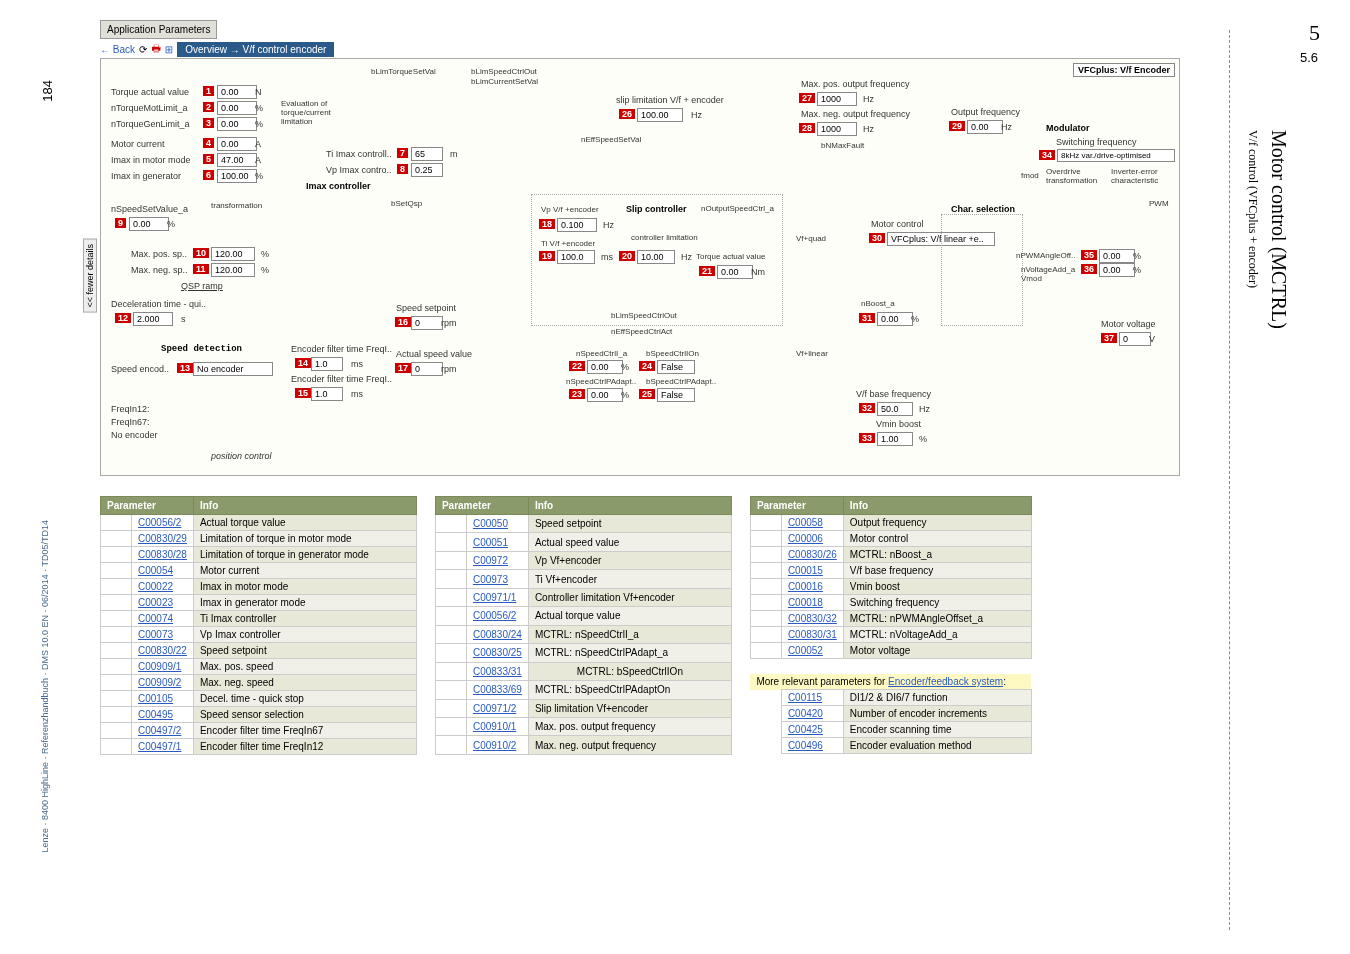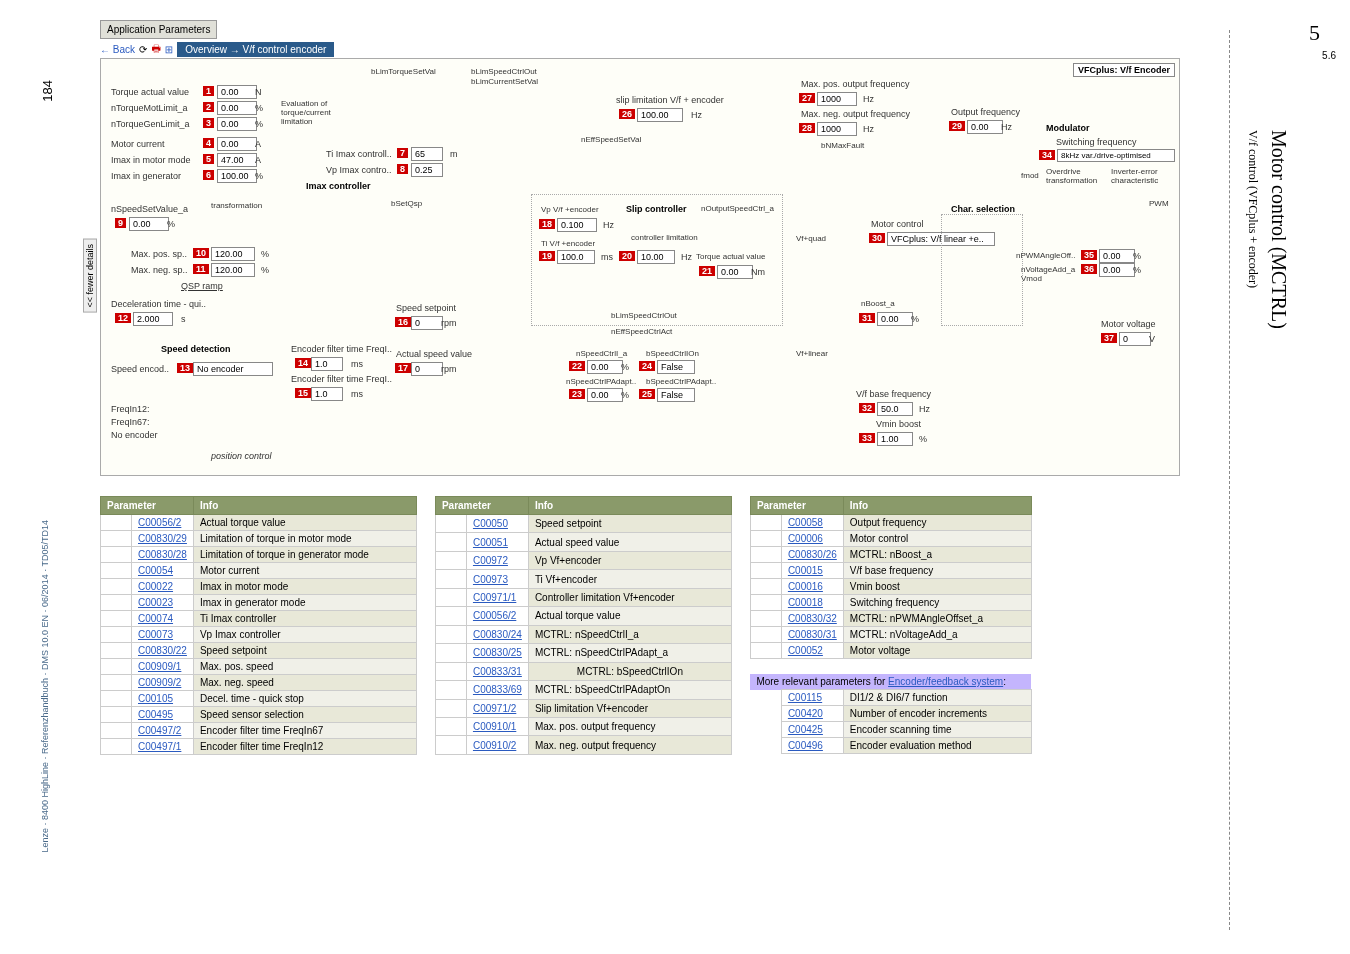--- a/index.html
+++ b/index.html
@@ -1,19 +1,19 @@
 <!DOCTYPE html>
 <html><head>
 <meta charset="utf-8">
 <style>
 body { margin: 0; font-family: Arial, sans-serif; font-size: 10px; background: #fff; width: 1350px; height: 954px; position: relative; }
 .page-num-left { position: absolute; left: 40px; top: 80px; writing-mode: vertical-rl; transform: rotate(180deg); font-size: 13px; }
 .footer-left { position: absolute; left: 40px; top: 520px; writing-mode: vertical-rl; transform: rotate(180deg); font-size: 9px; color: #4a6a8a; }
 .chapter-num { position: absolute; right: 30px; top: 20px; font-size: 22px; font-family: Georgia, serif; }
-.chapter-sub { position: absolute; right: 14px; top: 50px; font-size: 10px; padding-left: 24px; }
+.chapter-sub { position: absolute; right: 32px; top: 50px; font-size: 13px; padding-left: 24px; }
 .dashed-line { position: absolute; right: 120px; top: 30px; border-left: 1px dashed #888; height: 900px; }
 .title-right-rotate { position: absolute; right: 60px; top: 130px; writing-mode: vertical-rl; font-size: 20px; font-family: Georgia, serif; }
 .title-sub-rotate { position: absolute; right: 90px; top: 130px; writing-mode: vertical-rl; font-size: 12px; font-family: Georgia, serif; }
 .main-area { position: absolute; left: 100px; top: 20px; width: 1080px; }
 .app-header { background: #e0e0d8; border: 1px solid #999; padding: 3px 6px; display: inline-block; font-size: 10px; }
 .nav-bar { display: flex; align-items: center; gap: 4px; margin-top: 2px; font-size: 10px; }
 .nav-crumb { background: #2a5a8a; color: #fff; padding: 2px 8px; font-size: 10px; }
 .diagram-area { background: #fefef8; border: 1px solid #aaa; padding: 8px; margin-top: 0; height: 400px; position: relative; font-size: 9px; }
 .dbox { position: absolute; background: #fff; border: 1px solid #888; padding: 1px 3px; font-size: 9px; }
 .dlabel { position: absolute; font-size: 9px; color: #333; }
@@ -119,21 +119,21 @@
     <div class="dbox" style="left:110px; top:204px; width:36px;">120.00</div>
     <div class="dlabel" style="left:160px; top:206px;">%</div>
 
     <div class="dlabel" style="left:80px; top:222px; text-decoration:underline;">QSP ramp</div>
 
     <div class="dlabel" style="left:10px; top:240px;">Deceleration time - qui..</div>
     <span class="numbox" style="position:absolute; left:14px; top:254px;">12</span>
     <div class="dbox" style="left:32px; top:253px; width:32px;">2.000</div>
     <div class="dlabel" style="left:80px; top:255px;">s</div>
 
-    <div class="section-title" style="left:60px; top:285px;">Speed detection</div>
+    <div class="section-title" style="left:60px; top:285px;font-family:Liberation Mono, monospace;">Speed detection</div>
     <div class="dlabel" style="left:10px; top:305px;text-align:right;">Speed encod..</div>
     <span class="numbox" style="position:absolute; left:76px; top:304px;">13</span>
     <div class="dbox" style="left:92px; top:303px; width:72px;">No encoder</div>
 
     <div class="dlabel" style="left:190px; top:285px;">Encoder filter time FreqI..</div>
     <span class="numbox" style="position:absolute; left:194px; top:299px;">14</span>
     <div class="dbox" style="left:210px; top:298px; width:24px;">1.0</div>
     <div class="dlabel" style="left:250px; top:300px;">ms</div>
 
     <div class="dlabel" style="left:190px; top:315px;">Encoder filter time FreqI..</div>
@@ -488,21 +488,21 @@
             </tr>
             <tr>
               <td class="num">37</td>
               <td class="param-link"><a href="#">C00052</a></td>
               <td class="info-cell" style="min-width: 175px;">Motor voltage</td>
             </tr>
             <tr>
               <td colspan="3" style="background: rgb(255, 255, 255); border: none;">&nbsp;</td>
             </tr>
             <tr>
-              <td colspan="3" class="more-rel" style="background: #c4b5fd; border: none;"><span>More relevant parameters for </span><a href="#">Encoder/feedback system</a>:</td>
+              <td colspan="3" class="more-rel" style="background: #fef9c3; border: none;"><span>More relevant parameters for </span><a href="#">Encoder/feedback system</a>:</td>
             </tr>
             <tr>
               <td style="background: rgb(255, 255, 255); border: none;"></td>
               <td class="param-link"><a href="#">C00115</a></td>
               <td class="info-cell">DI1/2 &amp; DI6/7 function</td>
             </tr>
             <tr>
               <td style="background: rgb(255, 255, 255); border: none;"></td>
               <td class="param-link"><a href="#">C00420</a></td>
               <td class="info-cell">Number of encoder increments</td>

